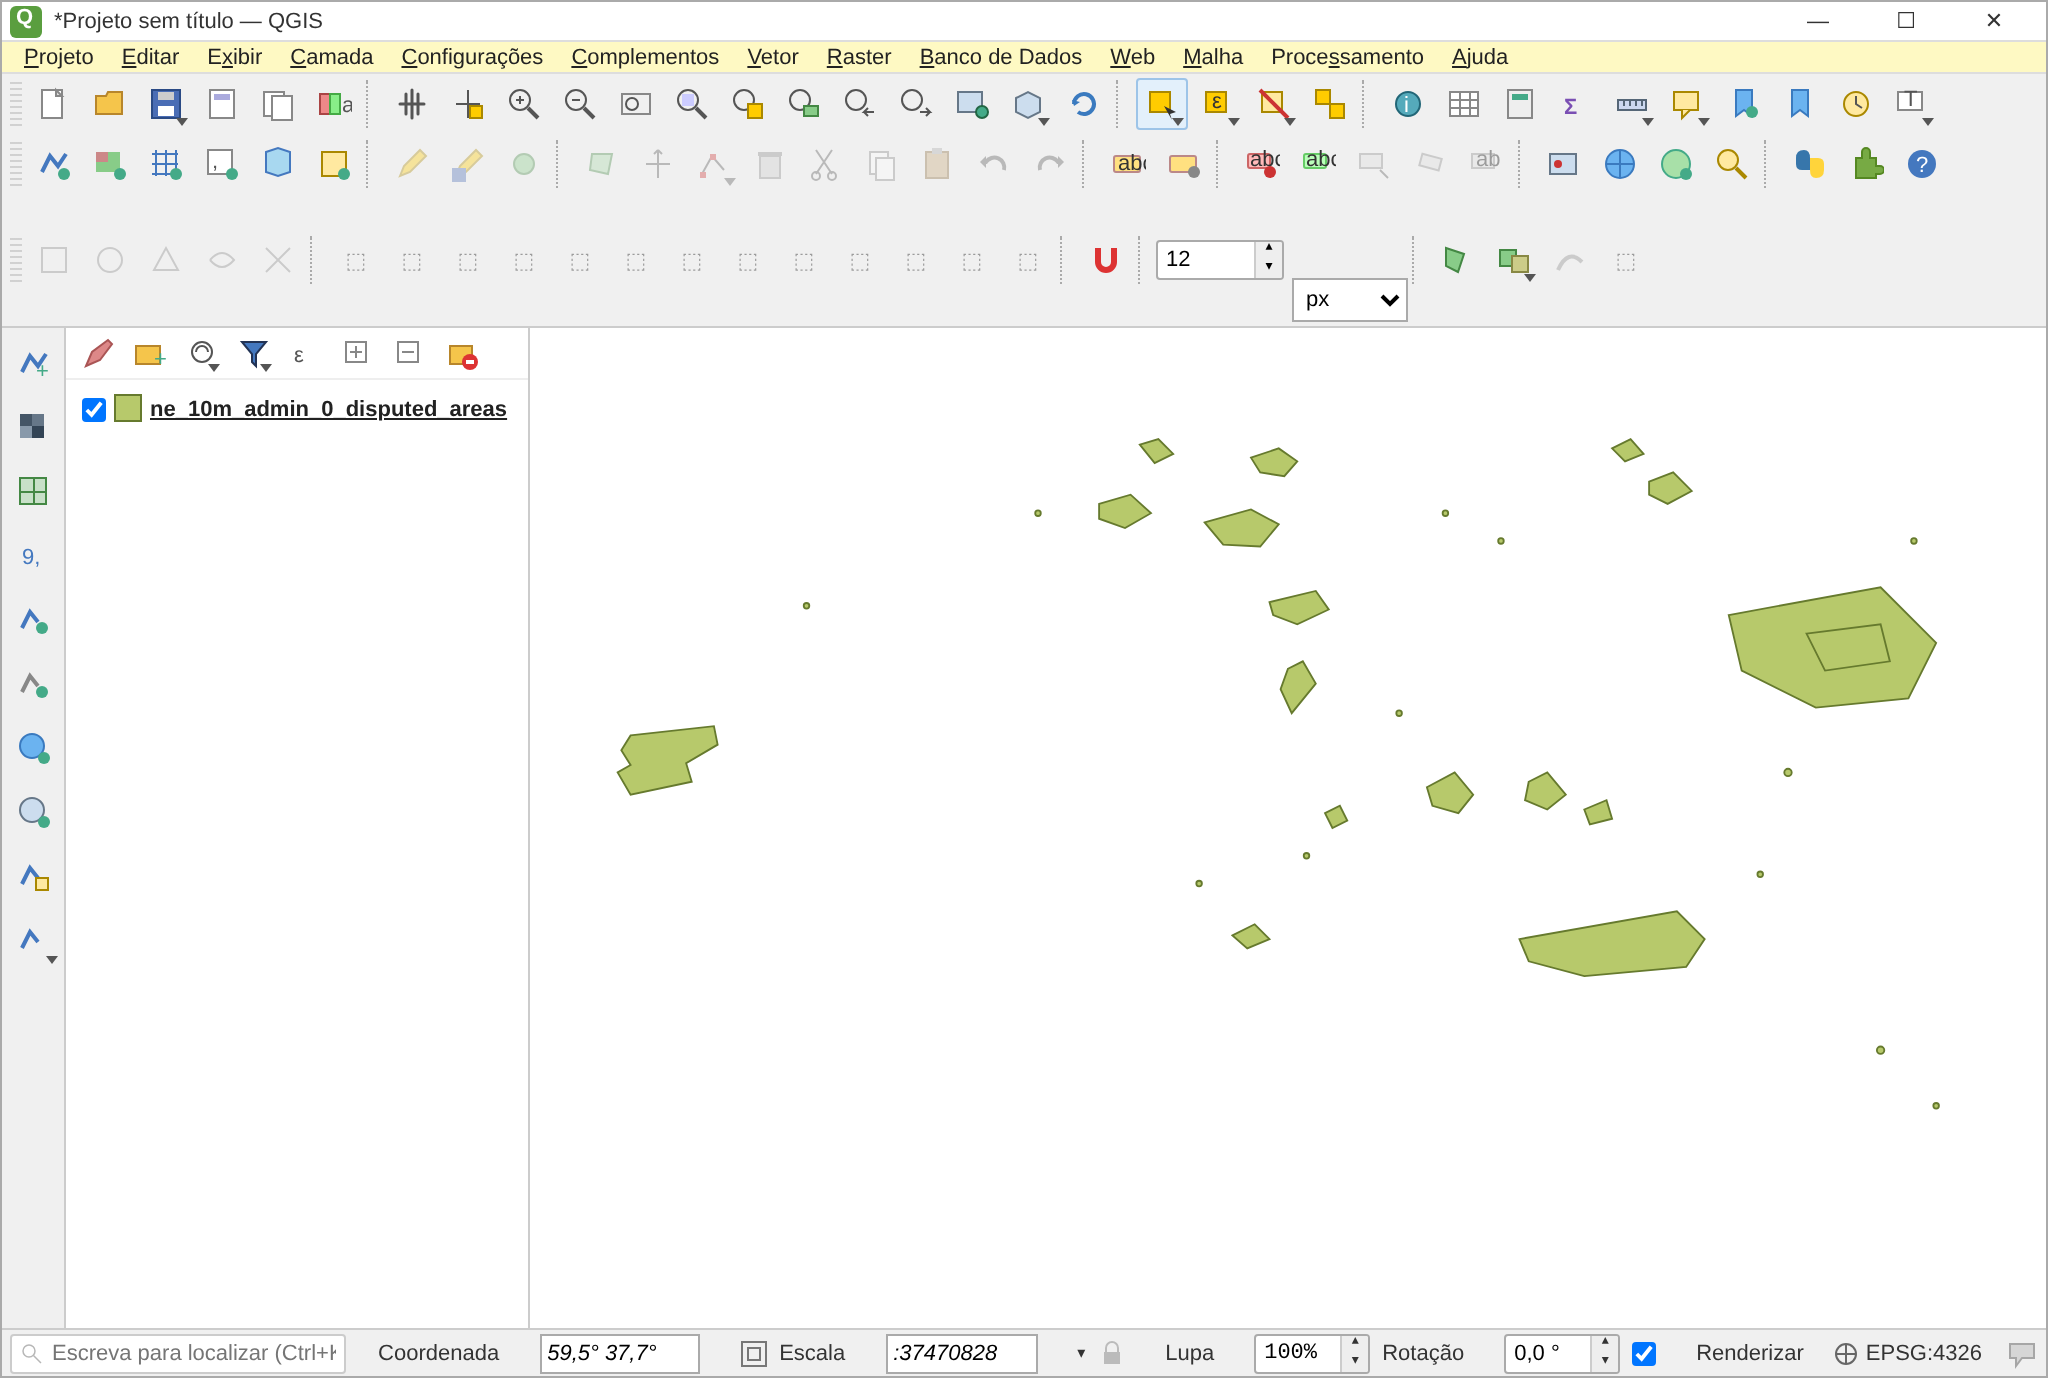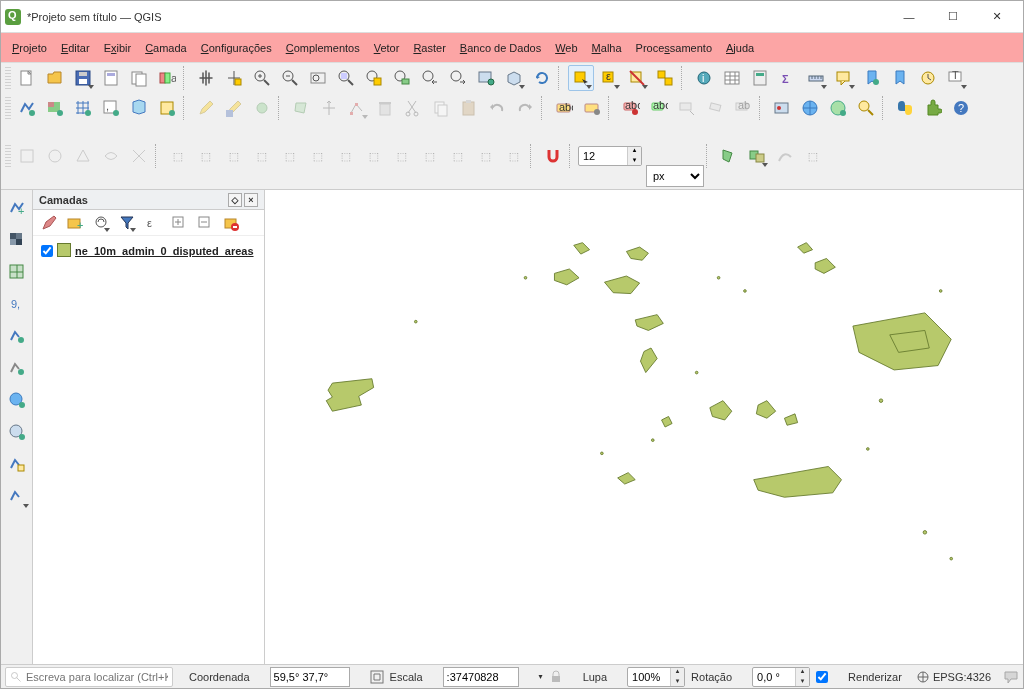--- a/index.html
+++ b/index.html
@@ -1,22 +1,22 @@
 <!DOCTYPE html>
 <html><head>
 <meta charset="utf-8">
 <style>
 * { margin:0; padding:0; box-sizing:border-box; font-family:"Segoe UI",Tahoma,sans-serif; font-size:11px; }
 body { background:#f0f0f0; width:1024px; height:689px; overflow:hidden; display:flex; flex-direction:column; border:1px solid #aaa;}
-.titlebar { height:32px; background:#fff; display:flex; align-items:center; padding:0 4px; border-bottom:1px solid #ddd;}
+.titlebar { height:20px; background:#fff; display:flex; align-items:center; padding:0 4px; border-bottom:1px solid #ddd;}
 .titlebar .qicon { width:16px; height:16px; background:#5a9e3f; border-radius:3px; position:relative; margin-right:6px;}
 .titlebar .qicon::after{content:"Q";color:#fff;font-weight:bold;font-size:11px;position:absolute;left:3px;top:0;}
 .titlebar .title { flex:1; color:#333;}
 .titlebar .winbtn { width:44px; height:28px; display:flex; align-items:center; justify-content:center; color:#333;}
-.menubar { height:30px; background:#fca5a5; display:flex; align-items:center; padding:0 4px; border-bottom:1px solid #ddd;}
+.menubar { height:16px; background:#fef9c3; display:flex; align-items:center; padding:0 4px; border-bottom:1px solid #ddd;}
 .menubar .menuitem { padding:2px 7px; color:#222; cursor:default;}
 .menubar .menuitem u{text-decoration:underline;}
 .toolbar-area { background:#f0f0f0; border-bottom:1px solid #ccc;}
 .toolbar-row { display:flex; align-items:center; padding:2px 4px; flex-wrap:nowrap; min-height:30px;}
 .tb-sep { width:7px; height:24px; border-left:1px dotted #aaa; margin:0 2px;}
 .tb-handle{width:6px;height:22px;background:repeating-linear-gradient(#888 0 1px,transparent 1px 3px);margin-right:2px;opacity:.3;}
 .tbtn { width:26px; height:26px; display:flex; align-items:center; justify-content:center; border:1px solid transparent; border-radius:2px; margin:0 1px; position:relative;}
 .tbtn.disabled{opacity:.35;}
 .tbtn svg { width:18px; height:18px; }
 .tbtn .dd { position:absolute; right:1px; bottom:1px; width:0;height:0;border-left:3px solid transparent;border-right:3px solid transparent;border-top:4px solid #555;}
@@ -39,21 +39,21 @@
 .layer-row input[type=checkbox]{width:12px;height:12px;}
 .layer-swatch{width:14px;height:14px;background:#b7c96b;border:1px solid #667a2e;}
 .layer-name{text-decoration:underline;font-weight:600;color:#222;}
 .canvas { flex:1; background:#fff; position:relative; overflow:hidden;}
 .shape{position:absolute;fill:#b7c96b;stroke:#667a2e;stroke-width:1;}
 .statusbar { height:24px; background:#f0f0f0; border-top:1px solid #ccc; display:flex; align-items:center; padding:0 4px; gap:6px;}
 .locator { flex:1; max-width:260px; display:flex; align-items:center; height:20px; border:1px solid #ccc; background:#fff; border-radius:2px; padding:0 4px; color:#888;}
 .locator svg{width:12px;height:12px;margin-right:4px;opacity:.6;}
 .locator input{border:none;outline:none;flex:1;font-size:11px;color:#555;}
 .status-item{display:flex;align-items:center;gap:20px;color:#333;}
-.status-item input[type=text]{height:20px;border:1px solid #aaa;padding:0 3px;font-size:11px;width:70px;}
+.status-item input[type=text]{height:20px;border:1px solid #aaa;padding:0 3px;font-size:11px;width:70px;font-style:italic;}
 .status-item.scale input{width:76px;}
 .status-item .lock{width:14px;height:14px;opacity:.6;}
 .status-item input[type=checkbox]{width:12px;height:12px;}
 .spacer{flex:1;}
 .crs{display:flex;align-items:center;gap:3px;color:#333;margin-left:8px;}
 .msgicon{width:16px;height:16px;margin-left:6px;opacity:.7;}
 </style>
 </head>
 <body>
 
@@ -635,27 +635,20 @@
       </div>
     <div class="tbtn">
         <svg viewBox="0 0 18 18">
           <path d="M3 13 L7 5 L11 10" fill="none" stroke="#4478bf" stroke-width="2"></path>
         </svg>
         <div class="dd"></div>
       </div>
   </div>
 
   <div class="layers-panel">
-    <div class="panel-title">
-      <span>Camadas</span>
-      <div class="pbtns">
-        <div class="pbtn">◇</div>
-        <div class="pbtn">×</div>
-      </div>
-    </div>
     <div class="panel-toolbar">
       <div class="tbtn">
           <svg viewBox="0 0 18 18">
             <path d="M3 15 L6 8 L14 2 L16 4 L10 12 Z" fill="#d88" stroke="#a55"></path>
           </svg>
         </div>
       <div class="tbtn">
           <svg viewBox="0 0 18 18">
             <rect x="2" y="5" width="12" height="9" fill="#f5c54b" stroke="#b8862b"></rect>
             <text x="11" y="15" font-size="9" fill="#4a8">+</text>
@@ -766,21 +759,21 @@
     <input type="text" value=":37470828" style="">
     <span style="font-size:8px;">▾</span>
   </div>
   <div class="status-item">
     <svg class="lock" viewBox="0 0 14 14">
         <rect x="3" y="6" width="8" height="6" fill="#999"></rect>
         <path d="M4 6 V4 A3 3 0 0 1 10 4 V6" fill="none" stroke="#999"></path>
       </svg>
     <span>Lupa</span>
     <div class="spin">
-        <input style="width: 42px;" value="100%">
+        <input style="width: 42px; font-family: Liberation Mono, monospace;" value="100%">
         <div class="sbtns">
           <div>▴</div>
           <div>▾</div>
         </div>
       </div>
   </div>
   <div class="status-item">
     <span>Rotação</span>
     <div class="spin">
         <input style="width: 42px;" value="0,0 °">

